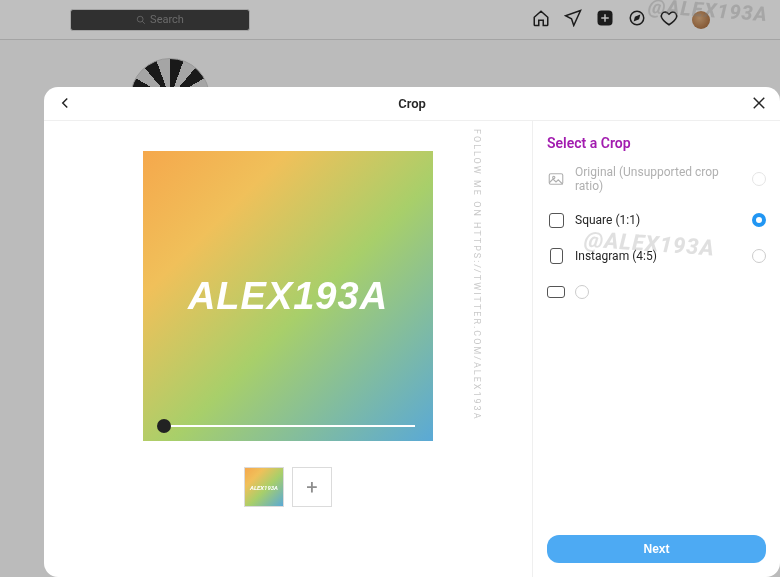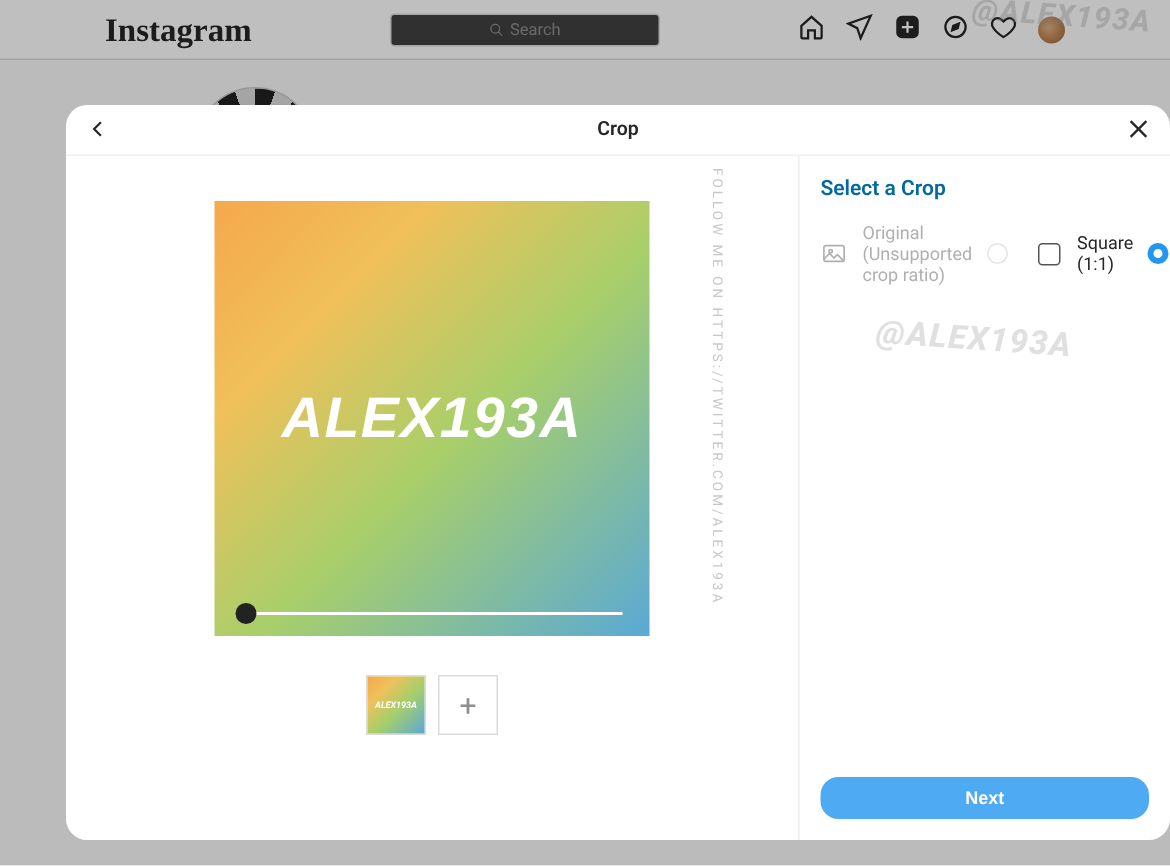--- a/index.html
+++ b/index.html
@@ -17,21 +17,21 @@
 
   
   .profile-strip { display: flex; align-items: center; gap: 40px; padding: 18px 0 0 130px; }
   .profile-pic { width: 80px; height: 80px; border-radius: 50%; background: repeating-conic-gradient(#222 0 20deg, #ddd 20deg 40deg); border: 1px solid #ccc; }
   .profile-meta { display: flex; align-items: center; gap: 12px; }
   .profile-username { font-size: 20px; font-weight: 300; color: #262626; }
   .edit-profile { font-size: 10px; font-weight: 600; color: #262626; border: 1px solid #dbdbdb; border-radius: 3px; padding: 3px 7px; background: #fff; }
   .profile-gear svg { width: 18px; height: 18px; }
 
   
-  .overlay { position: absolute; inset: 0; background: rgba(0,0,0,0.25); display: flex; align-items: flex-start; justify-content: center; padding-left: 44px; }
+  .overlay { position: absolute; inset: 0; background: rgba(0,0,0,0.25); display: flex; align-items: flex-end; justify-content: center; padding-left: 44px; }
 
   
   .modal { margin-top: 70px; width: 736px; height: 490px; background: #fff; border-radius: 14px; display: flex; flex-direction: column; position: relative; overflow: hidden; }
   .modal-header { height: 34px; border-bottom: 1px solid #efefef; display: flex; align-items: center; justify-content: center; position: relative; }
   .modal-title { font-size: 13px; font-weight: 600; color: #262626; }
   .modal-back { position: absolute; left: 12px; top: 7px; cursor: pointer; }
   .modal-close { position: absolute; right: 12px; top: 7px; cursor: pointer; }
   .modal-back svg, .modal-close svg { width: 18px; height: 18px; }
 
   .modal-body { flex: 1; display: flex; position: relative; }
@@ -44,22 +44,22 @@
   .zoom-handle { position: absolute; bottom: 8px; left: 14px; width: 14px; height: 14px; border-radius: 50%; background: #222; }
 
   .thumb-row { display: flex; gap: 8px; margin-top: 26px; }
   .thumb { width: 40px; height: 40px; border: 1px solid #dbdbdb; display: flex; align-items: center; justify-content: center; }
   .thumb-img { width: 100%; height: 100%; background: linear-gradient(135deg, #f5a84c 0%, #f0c05a 25%, #a8cf6a 55%, #5aa9d6 100%); display: flex; align-items: center; justify-content: center; }
   .thumb-img span { color: #fff; font-size: 6px; font-weight: 700; font-style: italic; }
   .thumb-add { font-size: 20px; color: #8e8e8e; background: #fff; cursor: pointer; }
 
   
   .side-panel { width: 248px; border-left: 1px solid #efefef; display: flex; flex-direction: column; padding: 14px 14px 14px 14px; }
-  .side-title { font-size: 14px; font-weight: 600; color: #0369a1; margin-bottom: 14px; }
-  .crop-list { display: flex; gap: 18px; }
+  .side-title { font-size: 14px; font-weight: 600; color: #a21caf; margin-bottom: 14px; }
+  .crop-list { display: flex; flex-direction: column; gap: 18px; }
   .crop-option { display: flex; align-items: center; gap: 10px; cursor: pointer; }
   .crop-label { font-size: 12px; color: #262626; flex: 1; }
   .crop-label.disabled { color: #b0b0b0; }
   .crop-icon { width: 18px; height: 18px; display: flex; align-items: center; justify-content: center; }
   .crop-icon svg { stroke: #555; }
   .crop-icon.disabled svg { stroke: #b0b0b0; }
   .shape-square { width: 15px; height: 15px; border: 1.5px solid #555; border-radius: 3px; }
   .shape-portrait { width: 13px; height: 16px; border: 1.5px solid #555; border-radius: 3px; }
   .shape-landscape { width: 18px; height: 12px; border: 1.5px solid #555; border-radius: 3px; }
   .radio { width: 14px; height: 14px; border: 1.5px solid #ccc; border-radius: 50%; flex: 0 0 14px; }
@@ -70,21 +70,20 @@
 
   
   .wm-vert { position: absolute; left: 428px; top: 8px; font-size: 9px; letter-spacing: 2px; color: #c8c8c8; writing-mode: vertical-rl; text-orientation: mixed; white-space: nowrap; pointer-events: none; }
   .wm-diag1 { position: absolute; right: 12px; top: -2px; font-size: 20px; font-weight: 800; color: rgba(160,160,160,0.35); transform: rotate(4deg); letter-spacing: 1px; pointer-events: none; font-style: italic; }
   .wm-diag2 { position: absolute; left: 540px; top: 110px; font-size: 22px; font-weight: 800; color: rgba(160,160,160,0.32); transform: rotate(4deg); letter-spacing: 1px; pointer-events: none; font-style: italic; }
 </style>
 </head>
 <body>
 
 <div class="topbar">
-  <div class="ig-logo">Instagram</div>
   <div class="search-wrap">
     <div class="search">
       <svg width="10" height="10" viewBox="0 0 24 24" fill="none" stroke="#8e8e8e" stroke-width="2">
           <circle cx="10" cy="10" r="7"></circle>
           <line x1="21" y1="21" x2="15" y2="15"></line>
         </svg>
       <span>Search</span>
     </div>
   </div>
   <div class="nav-icons">

